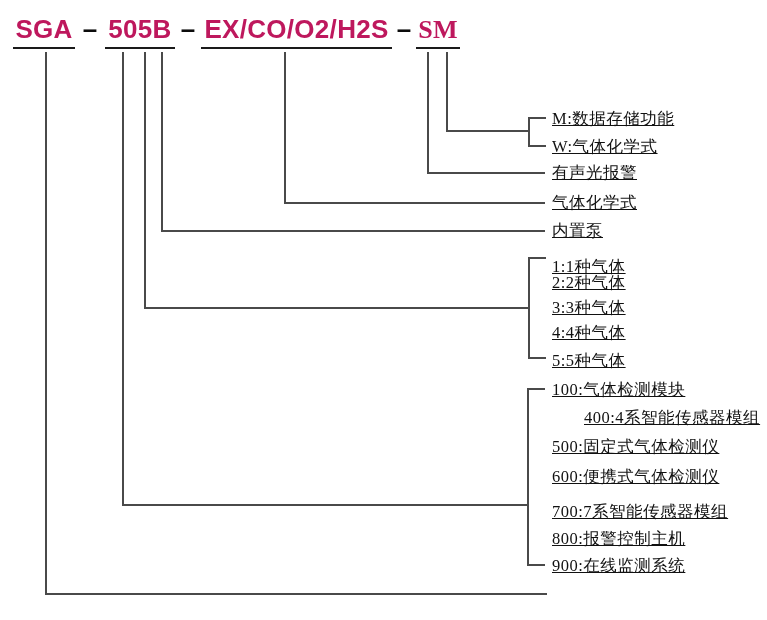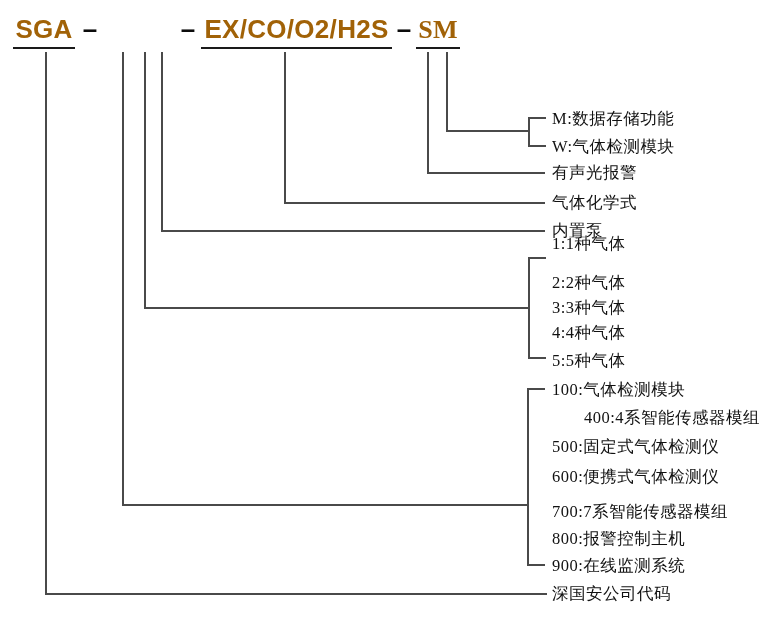--- a/index.html
+++ b/index.html
@@ -16,49 +16,51 @@
     position:relative;overflow:hidden;
   }
   .stage{position:absolute;left:0;top:0;width:767px;height:620px;}
 
   
   .seg{
     position:absolute;top:14px;height:33px;
     border-bottom:2.5px solid #1a1a1a;
     font-family:"Liberation Sans","DejaVu Sans",sans-serif;
     font-weight:bold;font-size:26px;line-height:31px;
-    text-align:center;letter-spacing:0.3px;color:#a16207;
+    text-align:center;letter-spacing:0.3px;color:#be185d;
     white-space:nowrap;
   }
   .dash{
     position:absolute;top:14px;height:33px;
     font-family:"Liberation Sans","DejaVu Sans",sans-serif;
     font-weight:bold;font-size:26px;line-height:31px;
     text-align:center;color:#0c0c0c;
   }
 
   
   .vline,.hline{position:absolute;background:var(--line-color);}
   .vline{width:2px;}
   .hline{height:2px;}
 
   
   .lbl{
     position:absolute;left:552px;height:21px;line-height:21px;
     font-size:16.5px;color:var(--text-color);white-space:nowrap;
     letter-spacing:0.5px;
+    text-decoration:underline;
   }
 </style>
 </head>
 <body>
 
 <div class="stage">
 
   <div class="seg" style="left:13px;width:62px;">SGA</div>
   <div class="dash" style="left:75px;width:30px;">–</div>
+  <div class="seg" style="left:105px;width:70px;">505B</div>
   <div class="dash" style="left:175px;width:26px;">–</div>
   <div class="seg" style="left:201px;width:191px;">EX/CO/O2/H2S</div>
   <div class="dash" style="left:392px;width:24px;">–</div>
   <div class="seg" style="left:416px;width:44px;font-family:Liberation Serif, serif;">SM</div>
 
   <div class="vline" style="left:45px;top:52px;height:543px;"></div>
   <div class="vline" style="left:122px;top:52px;height:454px;"></div>
   <div class="vline" style="left:144px;top:52px;height:257px;"></div>
   <div class="vline" style="left:161px;top:52px;height:180px;"></div>
   <div class="vline" style="left:284px;top:52px;height:152px;"></div>
@@ -79,33 +81,32 @@
 
   <div class="vline" style="left:528px;top:257px;height:102px;"></div>
   <div class="hline" style="left:528px;top:257px;width:18px;"></div>
   <div class="hline" style="left:528px;top:357px;width:18px;"></div>
 
   <div class="vline" style="left:527px;top:388px;height:178px;"></div>
   <div class="hline" style="left:527px;top:388px;width:18px;"></div>
   <div class="hline" style="left:527px;top:564px;width:18px;"></div>
 
   <div class="lbl" style="top:108px;">M:数据存储功能</div>
-  <div class="lbl" style="top:136px;">W:气体检测模块</div>
+  <div class="lbl" style="top:136px;">W:气体化学式</div>
   <div class="lbl" style="top:162px;">有声光报警</div>
   <div class="lbl" style="top:192px;text-align:right;">气体化学式</div>
   <div class="lbl" style="top:220px;">内置泵</div>
 
-  <div class="lbl" style="top:233px;text-align:right;">1:1种气体</div>
+  <div class="lbl" style="top:256px;text-align:right;">1:1种气体</div>
   <div class="lbl" style="top:272px;">2:2种气体</div>
   <div class="lbl" style="top:297px;">3:3种气体</div>
   <div class="lbl" style="top:322px;">4:4种气体</div>
   <div class="lbl" style="top:350px;">5:5种气体</div>
 
   <div class="lbl" style="top:379px;">100:气体检测模块</div>
   <div class="lbl" style="top:407px;margin-left:32px;">400:4系智能传感器模组</div>
   <div class="lbl" style="top:436px;">500:固定式气体检测仪</div>
   <div class="lbl" style="top:466px;">600:便携式气体检测仪</div>
   <div class="lbl" style="top:501px;">700:7系智能传感器模组</div>
   <div class="lbl" style="top:528px;">800:报警控制主机</div>
   <div class="lbl" style="top:555px;">900:在线监测系统</div>
 
-  <div class="lbl" style="top:583px;">深国安公司代码</div>
 </div>
 
 </body></html>

